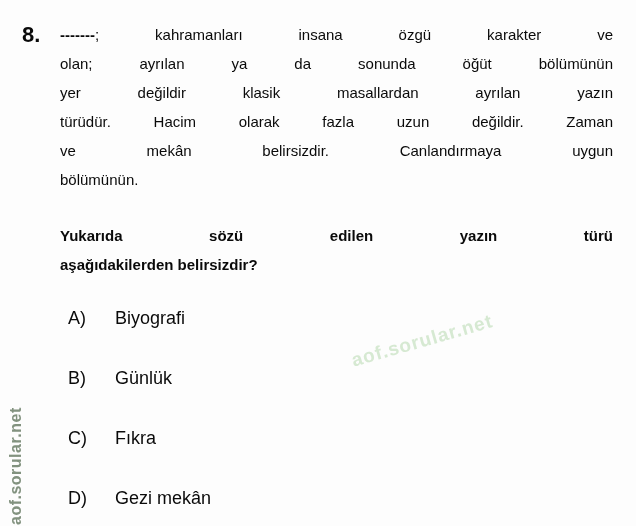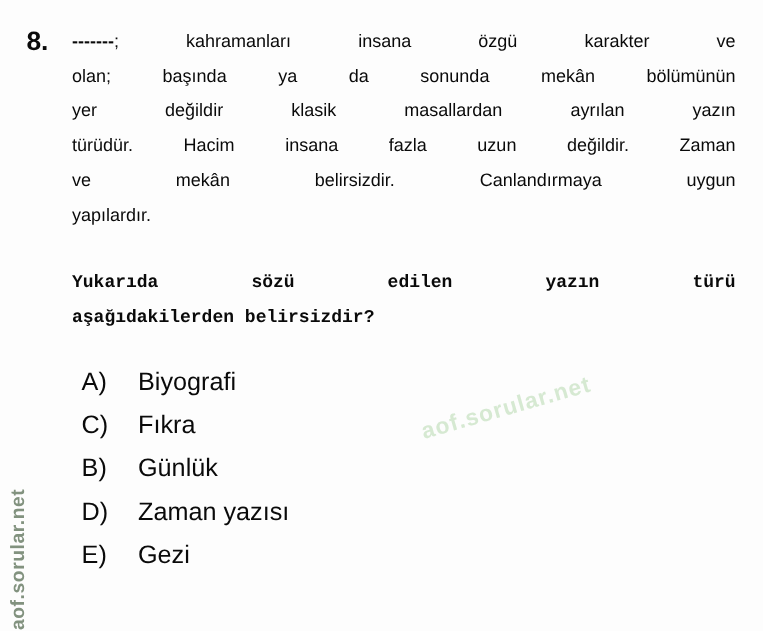--- a/index.html
+++ b/index.html
@@ -26,27 +26,28 @@
     top: 20px;
     width: 553px;
   }
   .line {
     font-size: 15px;
     line-height: 29px;
   }
   .just { text-align: justify; text-align-last: justify; }
   .left { text-align: left; text-align-last: left; }
   .dashes { font-weight: bold; }
-  .prompt { margin-top: 27px; font-weight: bold; font-family: Liberation Mono, monospace; }
+  .prompt { margin-top: 27px; font-weight: bold; }
   .options { margin-top: 26px; }
   .opt {
     height: 36px;
     padding-left: 8px;
-    font-size: 21px;
+    font-size: 18px;
     line-height: 27px;
+    margin-top: 24px;
   }
   .opt .letter { display: inline-block; width: 47px; }
   .wm-diag {
     position: absolute;
     left: 352px;
     top: 350px;
     font-size: 19px;
     font-weight: bold;
     letter-spacing: 1px;
     white-space: nowrap;
@@ -70,37 +71,37 @@
 <body>
 
 <div class="page">
 
   <div class="qnum">8.</div>
 
   <div class="col">
 
     <div class="body">
       <div class="line just"><span class="dashes">-------</span><span>; kahramanları insana özgü karakter ve</span></div>
-      <div class="line just">olan; başında ya da sonunda mekân bölümünün</div>
+      <div class="line just">olan; ayrılan ya da sonunda öğüt bölümünün</div>
       <div class="line just">yer değildir klasik masallardan ayrılan yazın</div>
-      <div class="line just">türüdür.  Hacim insana fazla uzun değildir. Zaman</div>
+      <div class="line just">türüdür.  Hacim olarak fazla uzun değildir. Zaman</div>
       <div class="line just">ve mekân belirsizdir. Canlandırmaya uygun</div>
-      <div class="line left">yapılardır.</div>
+      <div class="line left">bölümünün.</div>
     </div>
 
     <div class="prompt">
       <div class="line just">Yukarıda sözü edilen yazın türü</div>
       <div class="line left">aşağıdakilerden belirsizdir?</div>
     </div>
 
     <div class="options">
       <div class="opt"><span class="letter">A)</span><span class="text">Biyografi</span></div>
+      <div class="opt"><span class="letter">B)</span><span class="text">Günlük</span></div>
       <div class="opt"><span class="letter">C)</span><span class="text">Fıkra</span></div>
-      <div class="opt"><span class="letter">B)</span><span class="text">Günlük</span></div>
-      <div class="opt"><span class="letter">D)</span><span class="text">Zaman yazısı</span></div>
+      <div class="opt"><span class="letter">D)</span><span class="text">Gezi mekân</span></div>
       <div class="opt"><span class="letter">E)</span><span class="text">Gezi</span></div>
     </div>
 
   </div>
 
   <div class="wm-diag" style="color: rgb(214, 233, 210);">aof.sorular.net</div>
 
   <div class="wm-vert">
     <span style="color: rgb(130, 146, 127);">aof.sorular.net</span>
   </div>

